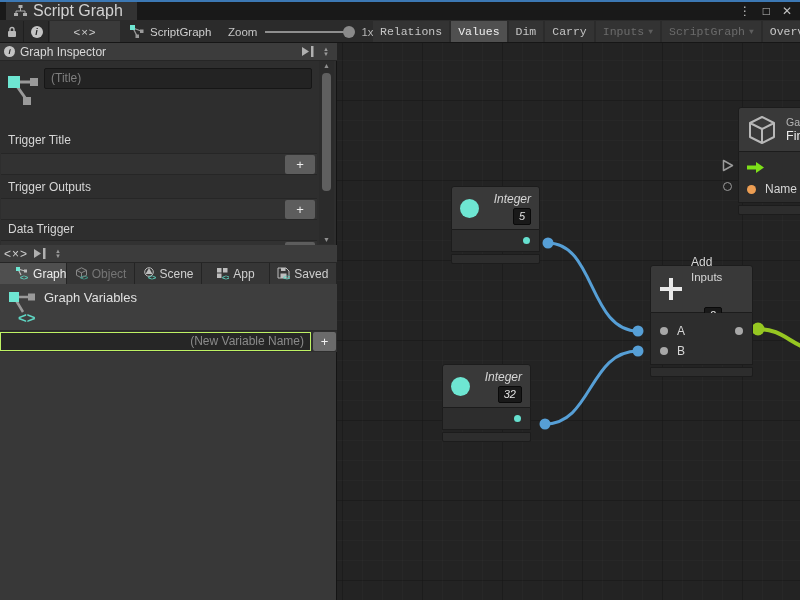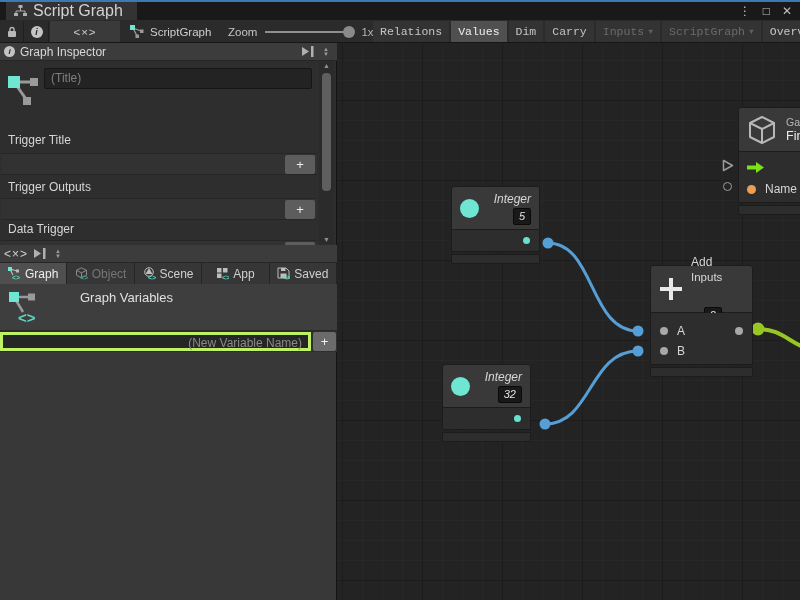--- a/index.html
+++ b/index.html
@@ -61,30 +61,30 @@
   .add-btn { position:absolute; right:2px; top:1px; width:30px; height:19px; background:#5d5d5d;
     border-radius:2px; color:#eeeeee; font-size:13px; display:flex; align-items:center; justify-content:center; }
   .scroll-col { position:absolute; left:319px; top:18px; width:15px; height:183px; background:#2b2b2b; }
   .scroll-col .arr { position:absolute; left:0; width:15px; text-align:center; font-size:7px; color:#8f8f8f; }
   .scroll-thumb { position:absolute; left:3px; top:12px; width:9px; height:118px; background:#5f5f5f; border-radius:4px; }
 
   .bb-header { top:202px; }
   .bb-tabs { position:absolute; left:0; top:220px; width:337px; height:21px; background:#2e2e2e; display:flex; }
   .bb-tab { flex:1; height:21px; background:#363636; border-right:1px solid #242424;
     display:flex; align-items:center; justify-content:center; gap:4px; color:#cfcfcf; font-size:12px; }
-  .bb-tab.active { background:#4f4f4f; color:#eeeeee; }
+  .bb-tab.active { background:#4f4f4f; color:#eeeeee;justify-content:flex-end; }
   .bb-tab.disabled { color:#757575; }
   .bb-info { position:absolute; left:0; top:241px; width:337px; height:47px; background:#3e3e3e;
     border-bottom:1px solid #2a2a2a; }
   .bb-info .bigicon { position:absolute; left:9px; top:7px; }
-  .bb-info .heading { position:absolute; left:44px; top:6px; font-size:13px; color:#e0e0e0;margin-left:36px; }
+  .bb-info .heading { position:absolute; left:44px; top:6px; font-size:13px; color:#e0e0e0; }
   .bb-info .desc { position:absolute; left:44px; top:23px; font-size:11.5px; color:#b4b4b4; }
   .newvar-row { position:absolute; left:0; top:288px; width:337px; height:21px; background:#2e2e2e; }
   .newvar-input { position:absolute; left:0; top:1px; width:311px; height:19px; background:#262626;
-    border:3px solid #bef264; color:#8a8a8a; font-size:12px; text-align:right; padding:0 6px; line-height:17px; }
+    border:1px solid #bef264; color:#8a8a8a; font-size:12px; text-align:right; padding:0 6px; line-height:17px; }
   .newvar-add { position:absolute; right:1px; top:1px; width:23px; height:19px; background:#6b6b6b;
     border-radius:2px; color:#f2f2f2; font-size:13px; display:flex; align-items:center; justify-content:center; }
   .bb-rest { position:absolute; left:0; top:309px; width:336px; height:248px; background:#383838; }
 
   
   .canvas { position:absolute; left:337px; top:43px; width:463px; height:557px; overflow:hidden;
     background-color:#232323;
     background-image:
       linear-gradient(rgba(255,255,255,0.02) 1px, transparent 1px),
       linear-gradient(90deg, rgba(255,255,255,0.02) 1px, transparent 1px),

